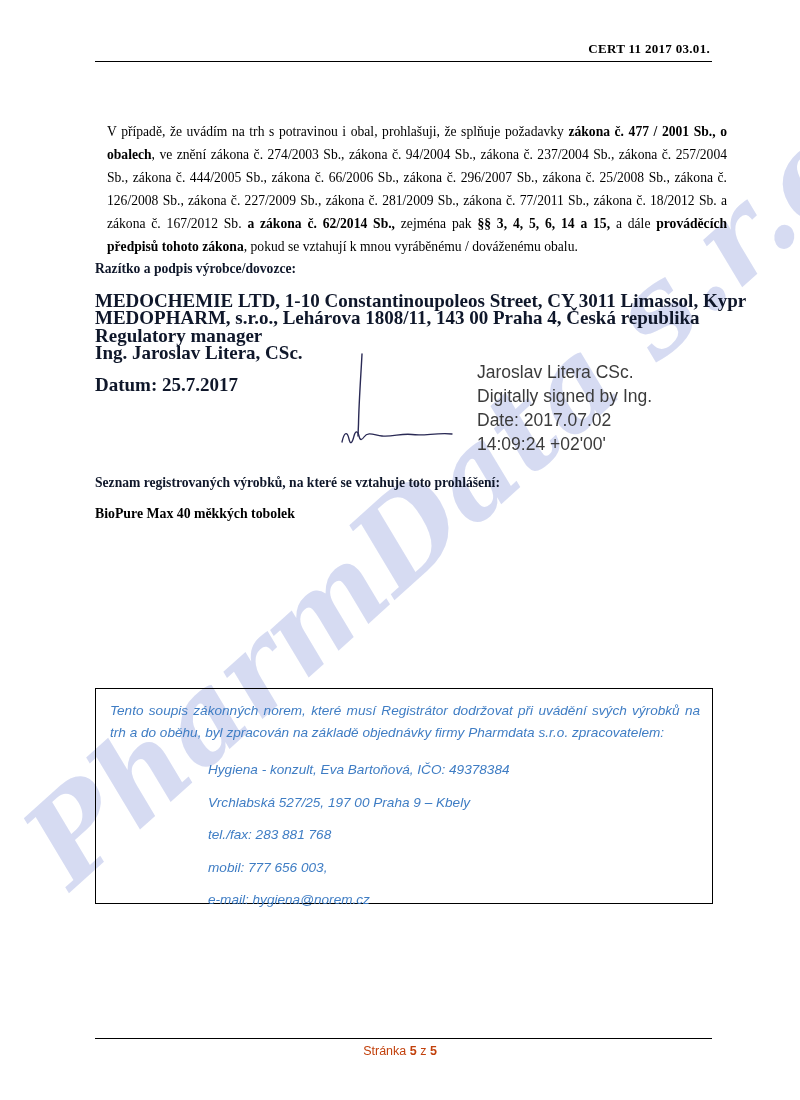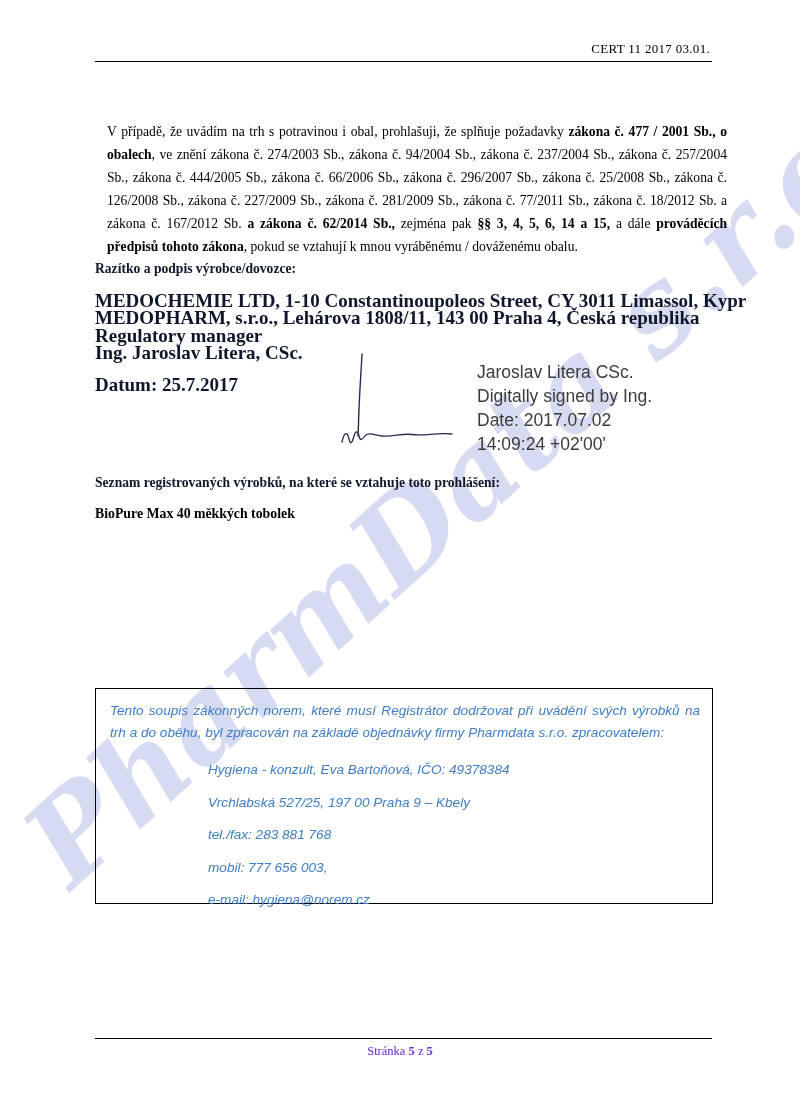--- a/index.html
+++ b/index.html
@@ -25,21 +25,21 @@
     color:#b6bfe8;
     opacity:0.55;
     transform:rotate(-42deg);
     white-space:nowrap;
     pointer-events:none;
     z-index:0;
   }
   .layer { position:absolute; inset:0; z-index:1; }
   .doc-code {
     position:absolute; top:41px; right:90px;
-    font-size:13px; letter-spacing:0.3px;
+    font-size:13px; letter-spacing:0.3px;font-weight:bold;
   }
   .header-rule {
     position:absolute; top:61px; left:95px; right:88px;
     border-top:1.6px solid #000;
   }
   .main-paragraph {
     position:absolute; top:120px; left:95px; width:620px;
     font-size:13.6px; line-height:23px; text-align:justify;margin-left:12px;
   }
   .b { font-weight:bold; }
@@ -82,22 +82,22 @@
     font-weight:normal; line-height:17px;
   }
   .contact-line:first-of-type { margin-top:17px; }
   .footer-rule {
     position:absolute; top:1038px; left:95px; right:88px;
     border-top:1px solid #000;
   }
   .footer-text {
     position:absolute; top:1044px; left:0; width:100%;
     text-align:center;
-    font-family:Liberation Serif, serif;
-    font-size:12.5px; color:#6d28d9;
+    font-family:Liberation Sans, sans-serif;
+    font-size:12.5px; color:#c2410c;
   }
 </style>
 </head>
 <body>
 
 <div class="page">
 
   <div class="watermark">PharmData s.r.o.</div>
 
   <div class="layer">

